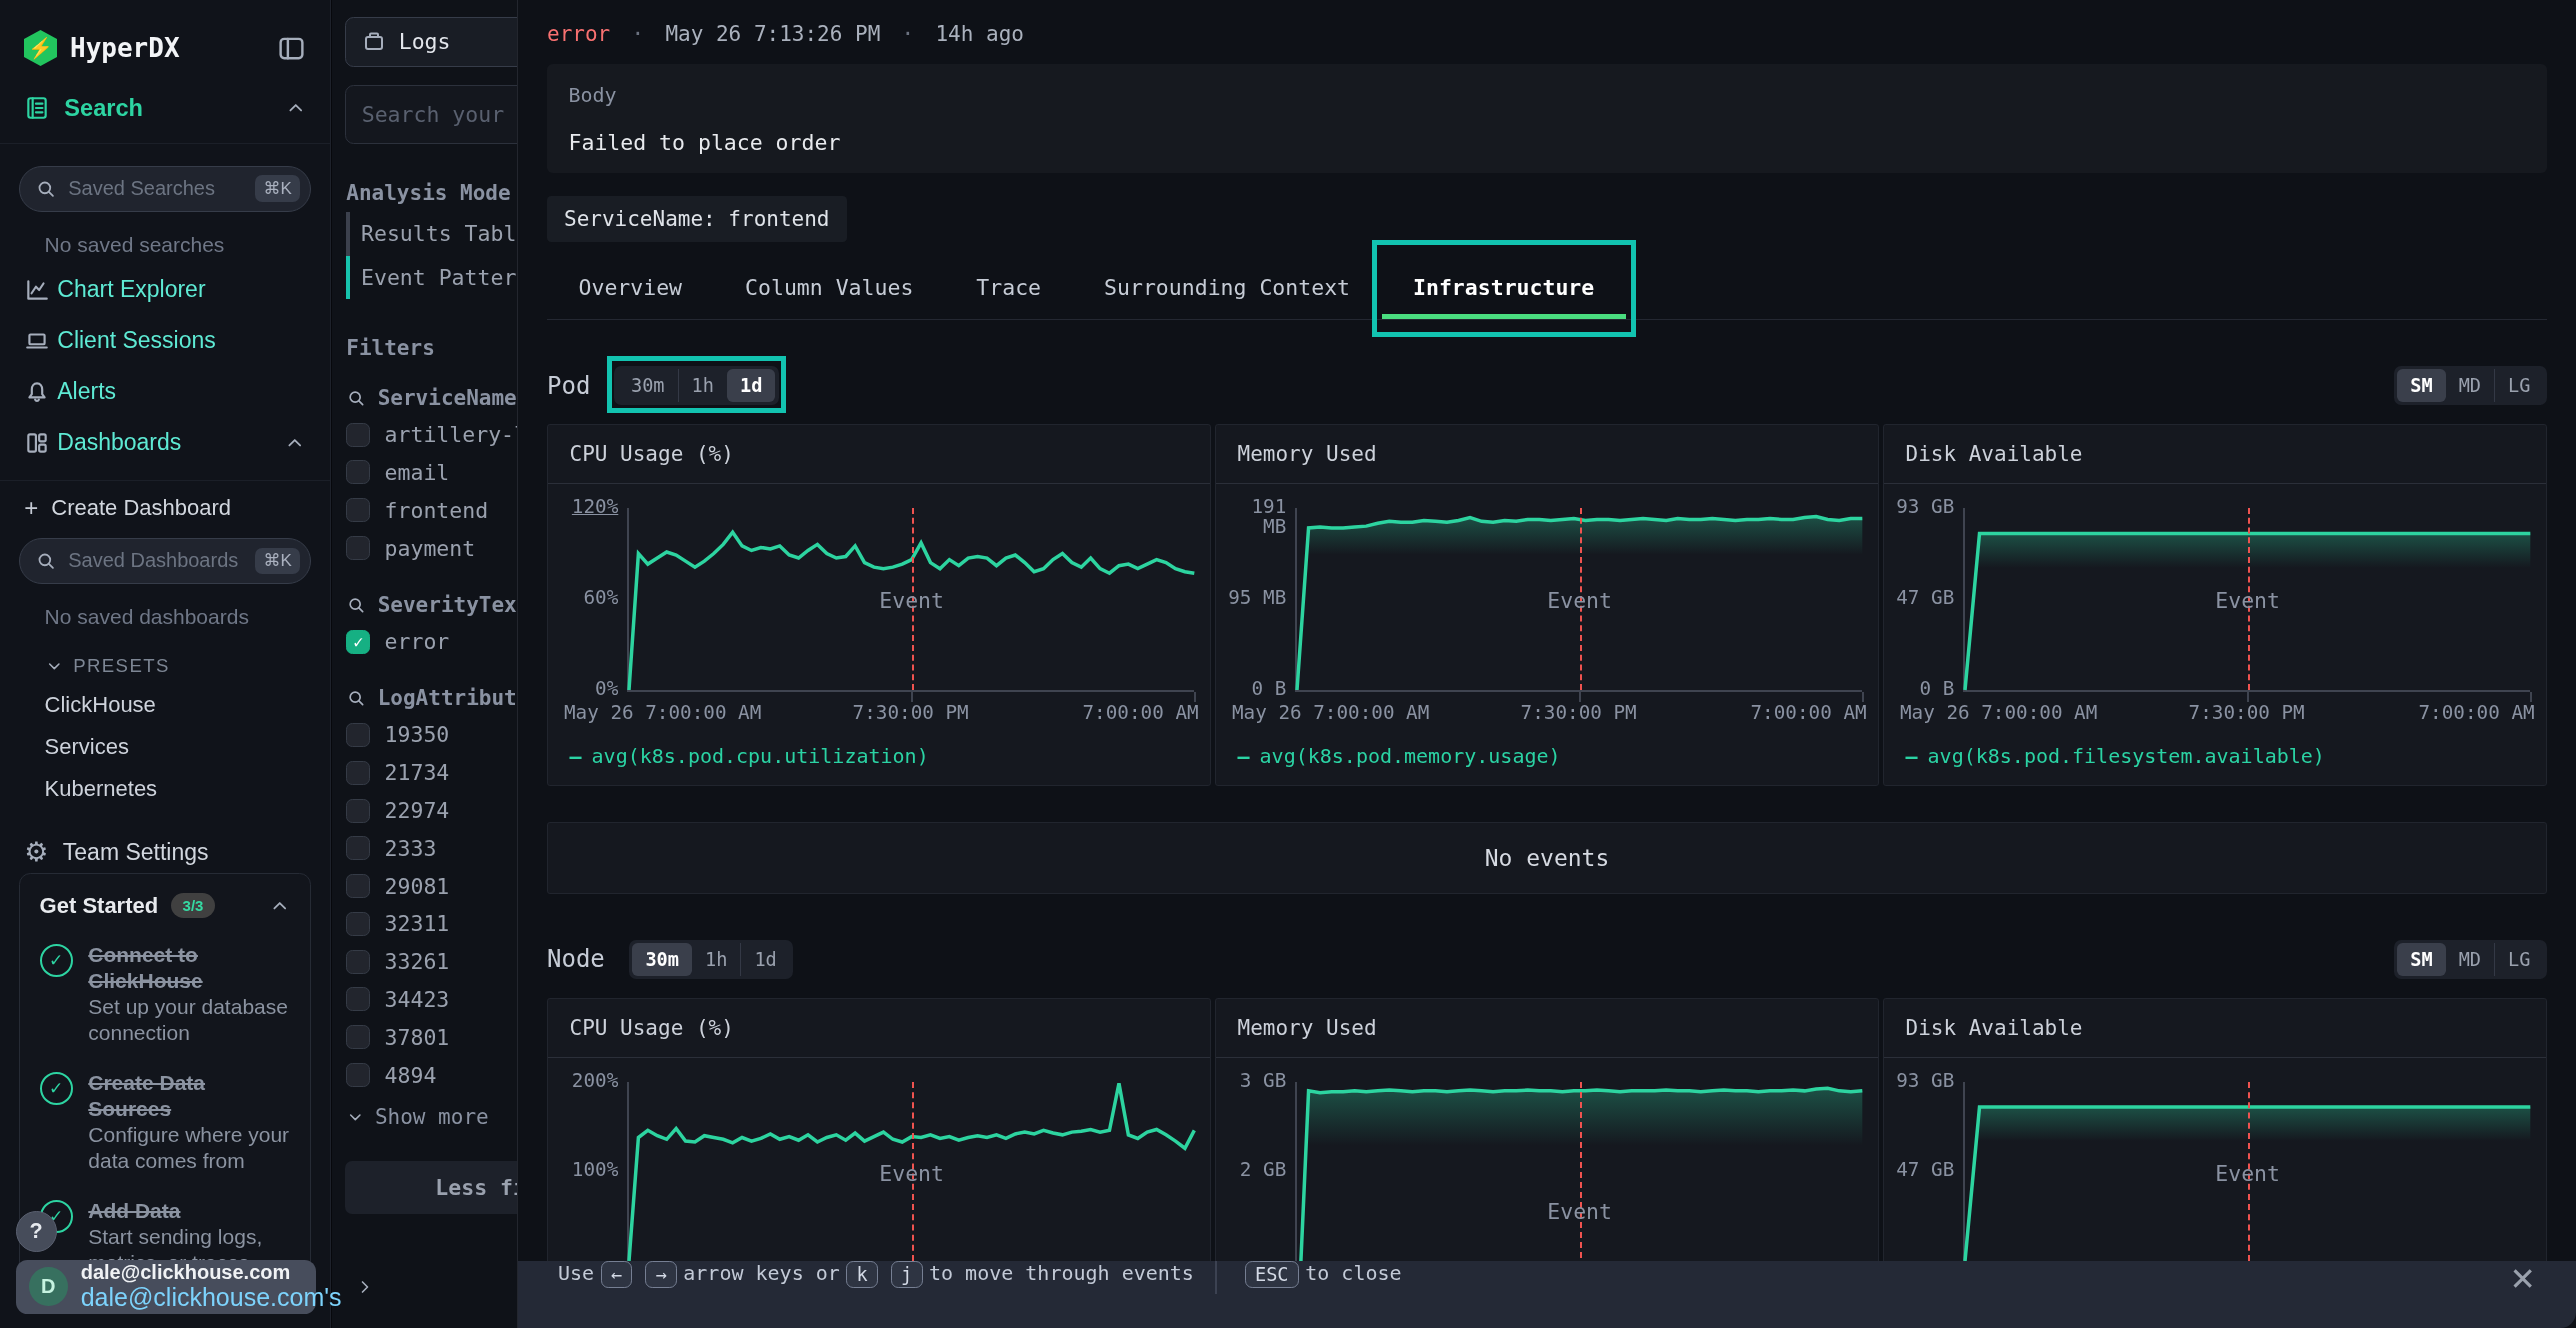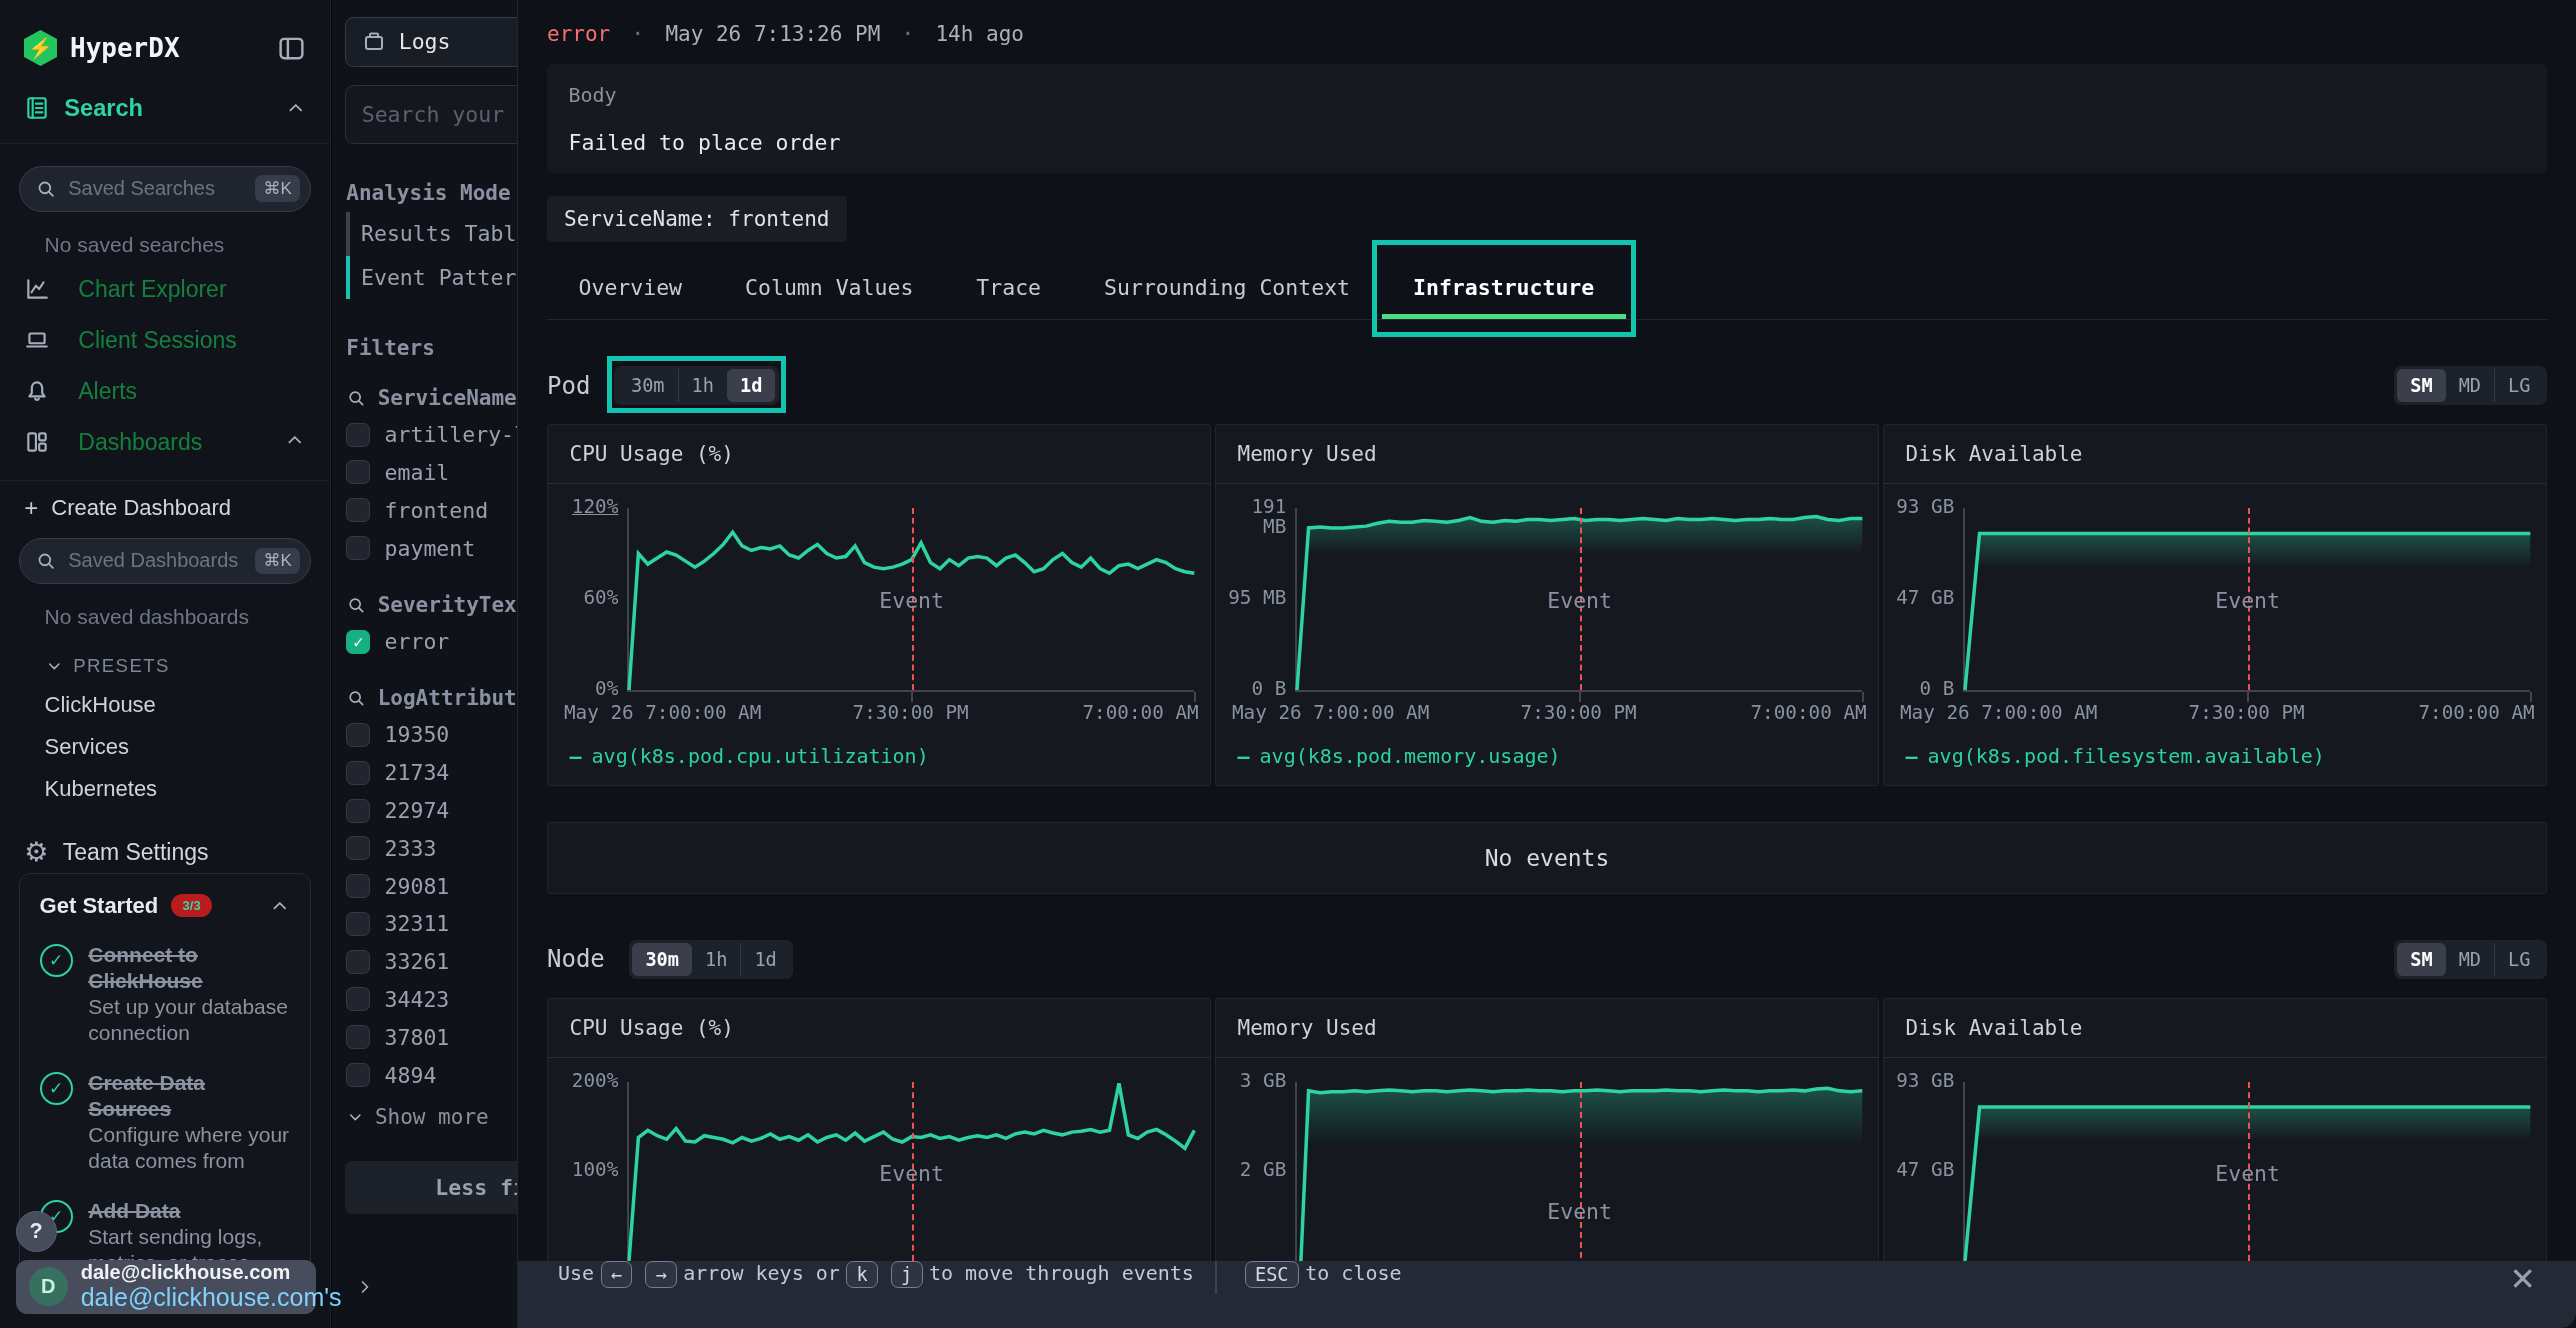--- a/index.html
+++ b/index.html
@@ -17,33 +17,33 @@
   .logo-text{font-family:"DejaVu Sans Mono",monospace;font-weight:bold;font-size:26px;color:#f2f4f7}
   .logo-row .toggle{margin-left:auto}
   .search-row{display:flex;align-items:center;gap:14.3px;padding:8.6px 24px 21.5px;border-bottom:1.4px solid #1b1f28;
               color:#2dd4a2;font-weight:bold;font-size:23.6px}
   .search-row .chev{margin-left:auto}
   .side-body{padding:21.5px 18.6px 0;display:flex;flex-direction:column;flex:1;min-height:0}
   .pill{display:flex;align-items:center;gap:11.4px;background:#20242e;border:1.4px solid #363c49;border-radius:715px;
         padding:8.6px 10px 8.6px 15.7px;color:#6c7482;font-size:20px}
   .kbd{margin-left:auto;background:#363c49;border-radius:7.2px;padding:2.9px 8.6px;font-size:17px;color:#aab1bf}
   .muted-line{color:#6f7787;font-size:21px;padding:21.5px 8.6px 7.2px 26px}
-  .nav-item{display:flex;align-items:flex-start;gap:28px;padding:12px 5.7px;font-size:23px;color:#15803d}
+  .nav-item{display:flex;align-items:center;gap:7px;padding:12px 5.7px;font-size:23px;color:#5eead4}
   .nav-item .chev{margin-left:auto}
   .sep{border-top:1.4px solid #1b1f28;margin:11.4px -18.6px 10px}
   .create-dash{display:flex;align-items:center;gap:13px;padding:4.3px 5.7px 17px;font-size:22px;color:#d2d7df}
   .plus{font-size:24px;color:#c4cad4;line-height:1}
   .presets-label{display:flex;align-items:center;gap:10px;color:#7d8694;font-size:18.6px;letter-spacing:1.4px;padding:18.6px 5.7px 7.2px 26px}
   .preset-item{font-size:22px;color:#ced3dc;padding:7.9px 5.7px 7.9px 26px}
   .team{display:flex;align-items:center;gap:14.3px;padding:29px 5.7px 7.2px;font-size:23px;color:#d2d7df}
   .gear{font-size:27px;color:#a6aebc;line-height:1}
   .get-started{margin:auto 0 86px;border:1.4px solid #262b35;border-radius:11.4px;padding:18.6px 20px;background:#12151c}
   .gs-head{display:flex;align-items:center;gap:13px}
   .gs-title{font-weight:bold;font-size:22px;color:#e8eaee}
-  .gs-badge{background:#b91c1c;color:#35d9a2;font-weight:bold;font-size:13px;border-radius:715px;padding:3.6px 11.4px}
+  .gs-badge{background:#404040;color:#35d9a2;font-weight:bold;font-size:15px;border-radius:715px;padding:3.6px 11.4px}
   .gs-head .chev{margin-left:auto}
   .gs-item{display:flex;gap:15.7px;margin-top:23px}
   .gs-check{width:33px;height:33px;border:2.1px solid #2dd4a2;border-radius:50%;color:#2dd4a2;font-size:17px;
             display:flex;align-items:center;justify-content:center;flex:none;margin-top:2.9px;box-sizing:border-box}
   .gs-t{color:#8b93a1;font-weight:bold;text-decoration:line-through;font-size:21px;line-height:1.25}
   .gs-d{color:#8b93a1;font-size:21px;line-height:1.25;margin-top:2.9px}
   .help-fab{position:absolute;left:15.7px;bottom:76px;width:39px;height:39px;border-radius:50%;background:#464c5a;
             border:1.4px solid #5a6070;color:#e6e9ee;font-weight:bold;font-size:21.5px;display:flex;align-items:center;justify-content:center;z-index:5}
   .user-chip{position:absolute;left:15.7px;right:14.3px;bottom:14.3px;height:54px;background:#474d5c;border-radius:11.4px;
              display:flex;align-items:center;gap:13px;padding:0 13px;z-index:4}

